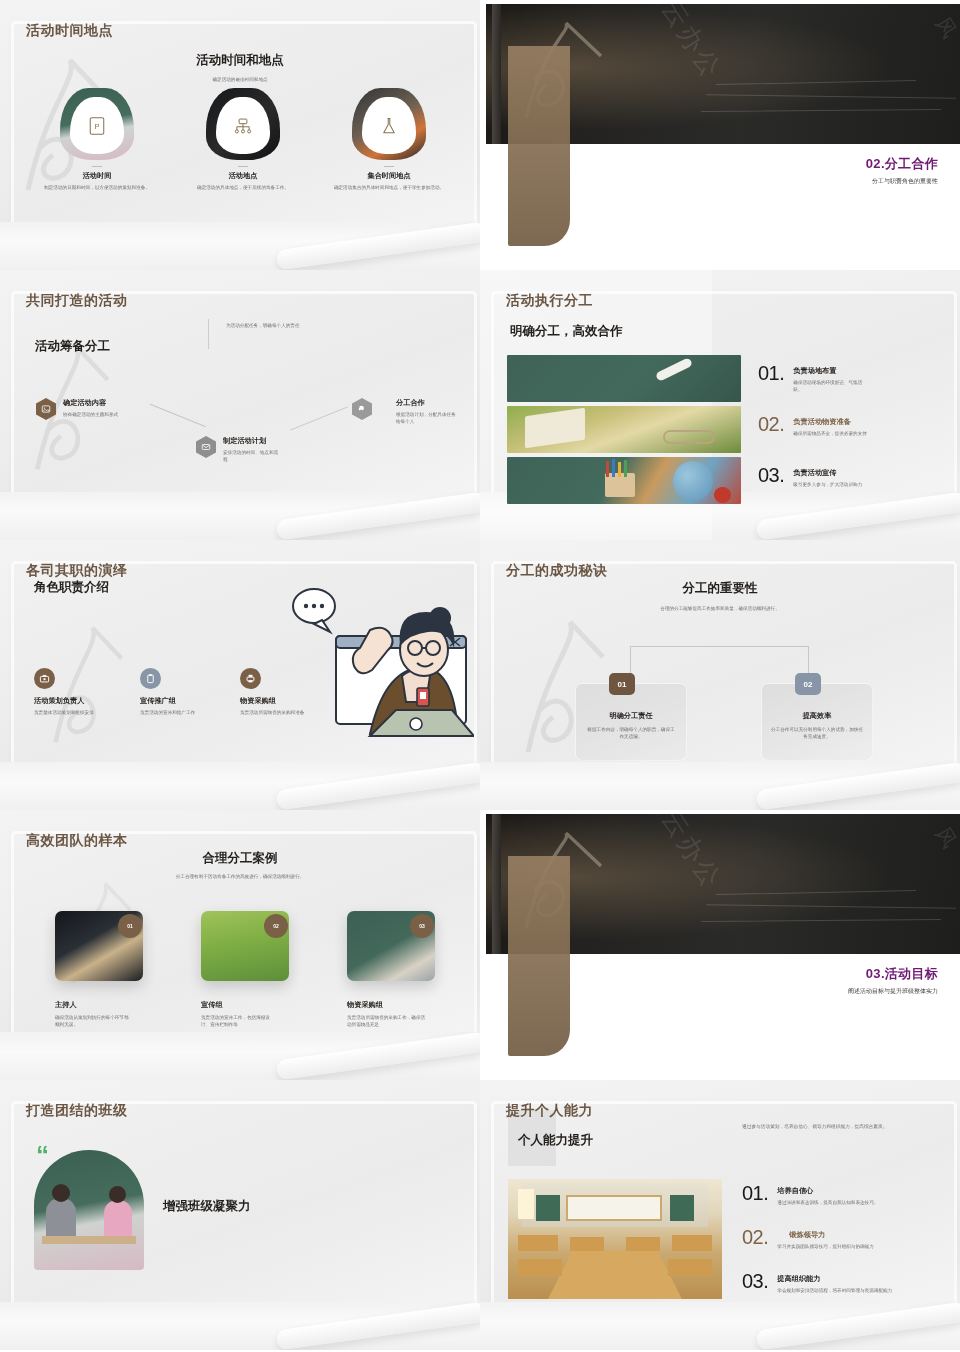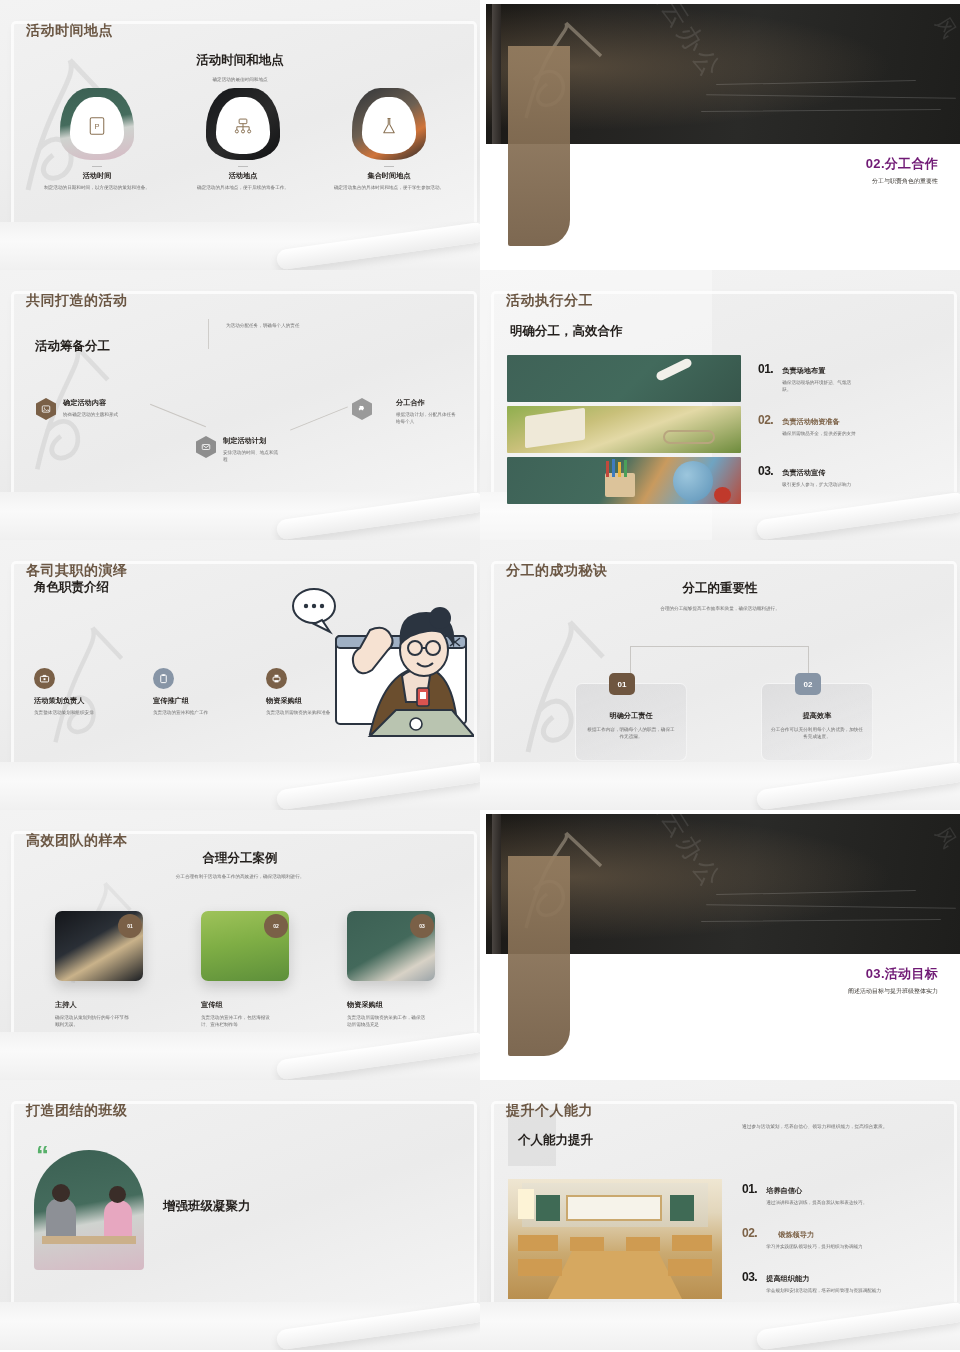--- a/index.html
+++ b/index.html
@@ -104,21 +104,21 @@
     display:flex;align-items:center;justify-content:center;flex:0 0 auto;
   }
   .hex.grey{background:#8e8e8e;}
   .hex.grey2{background:#9a9a9a;}
   .flow-node{position:absolute;display:flex;gap:7px;align-items:flex-start;}
   .connector{position:absolute;height:1px;background:#c9c6c2;}
 
   
   .band { position:absolute; border-radius:1px; overflow:hidden; }
   .numrow { position:absolute; display:flex; align-items:flex-start; gap:9px; }
-  .bignum { font-size:12px; font-weight:bold; color:#1c1a18; line-height:1; letter-spacing:-.5px; }
+  .bignum { font-size:20px; font-weight:normal; color:#1c1a18; line-height:1; letter-spacing:-.5px; }
   .bignum.tan { color:#7c6247; }
 
   
   .card {
     position:absolute; width:112px; height:78px; border-radius:7px;
     background:linear-gradient(160deg,rgba(210,210,212,.55),rgba(228,228,230,.30));
     border:1px solid rgba(255,255,255,.55);
   }
   .chip {
     position:absolute; top:-11px; left:50%; transform:translateX(-50%);
@@ -375,21 +375,21 @@
         <path d="M148 64 h4" stroke="#2b3440" stroke-width="2"></path>
         <path d="M143 79 q8 7 16 0" stroke="#2b3440" stroke-width="2" fill="none"></path>
         <path d="M96 46 q14 -6 20 4 q6 9 -2 16 l-16 20 q-12 8 -18 -4 q-4 -12 6 -18z" fill="#f6e2d2" stroke="#2b3440" stroke-width="2"></path>
         <rect x="143" y="104" width="12" height="18" rx="2" fill="#d9534f" stroke="#2b3440" stroke-width="1.6"></rect>
         <rect x="146" y="108" width="6" height="7" fill="#fff"></rect>
         <path d="M96 152 l26 -26 h56 l22 26z" fill="#b9c4b0" stroke="#2b3440" stroke-width="2"></path>
         <circle cx="142" cy="140" r="6" fill="#fff" stroke="#2b3440" stroke-width="1.6"></circle>
       </svg>
     </div>
 
-    <div style="position:absolute;left:34px;top:128px;display:flex;gap:41px;z-index:5;">
+    <div style="position:absolute;left:34px;top:128px;display:flex;gap:28px;z-index:5;">
       <div style="width:78px;">
         <div style="width:21px;height:21px;border-radius:50%;background:#7a6047;display:flex;align-items:center;justify-content:center;">
           <svg width="11" height="11" viewBox="0 0 16 16">
               <rect x="2" y="5" width="12" height="8" rx="1.3" fill="none" stroke="#fff" stroke-width="1.4"></rect>
               <path d="M6 5V3.5h4V5" fill="none" stroke="#fff" stroke-width="1.4"></path>
               <rect x="6.6" y="7.6" width="2.8" height="2.8" fill="#fff"></rect>
             </svg>
         </div>
         <div class="h3" style="margin-top:7px;">活动策划负责人</div>
         <div class="p" style="margin-top:3px;">负责整体活动策划和组织安排</div>

